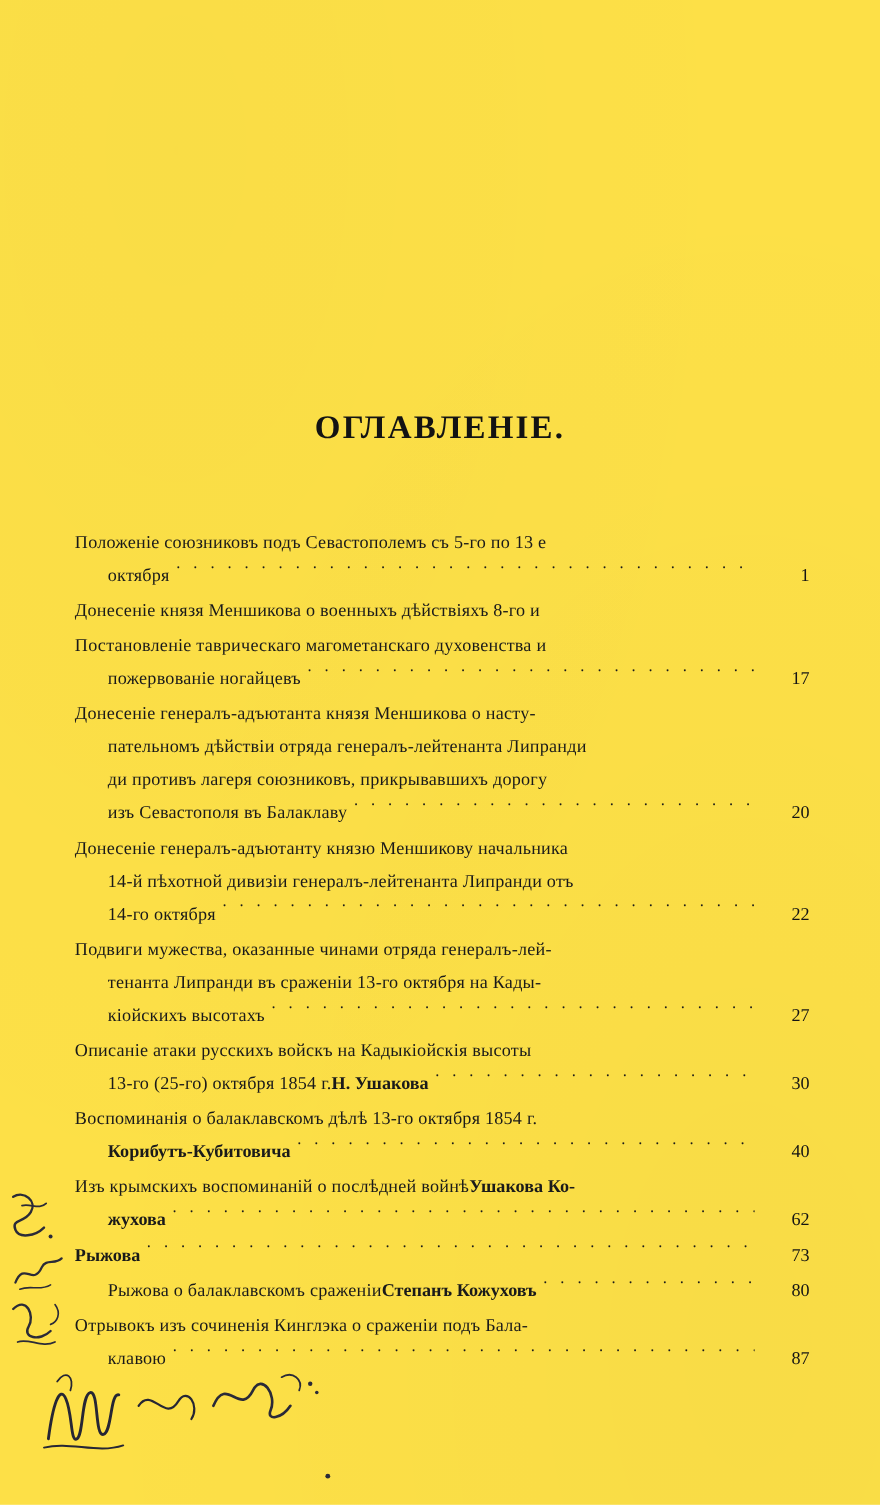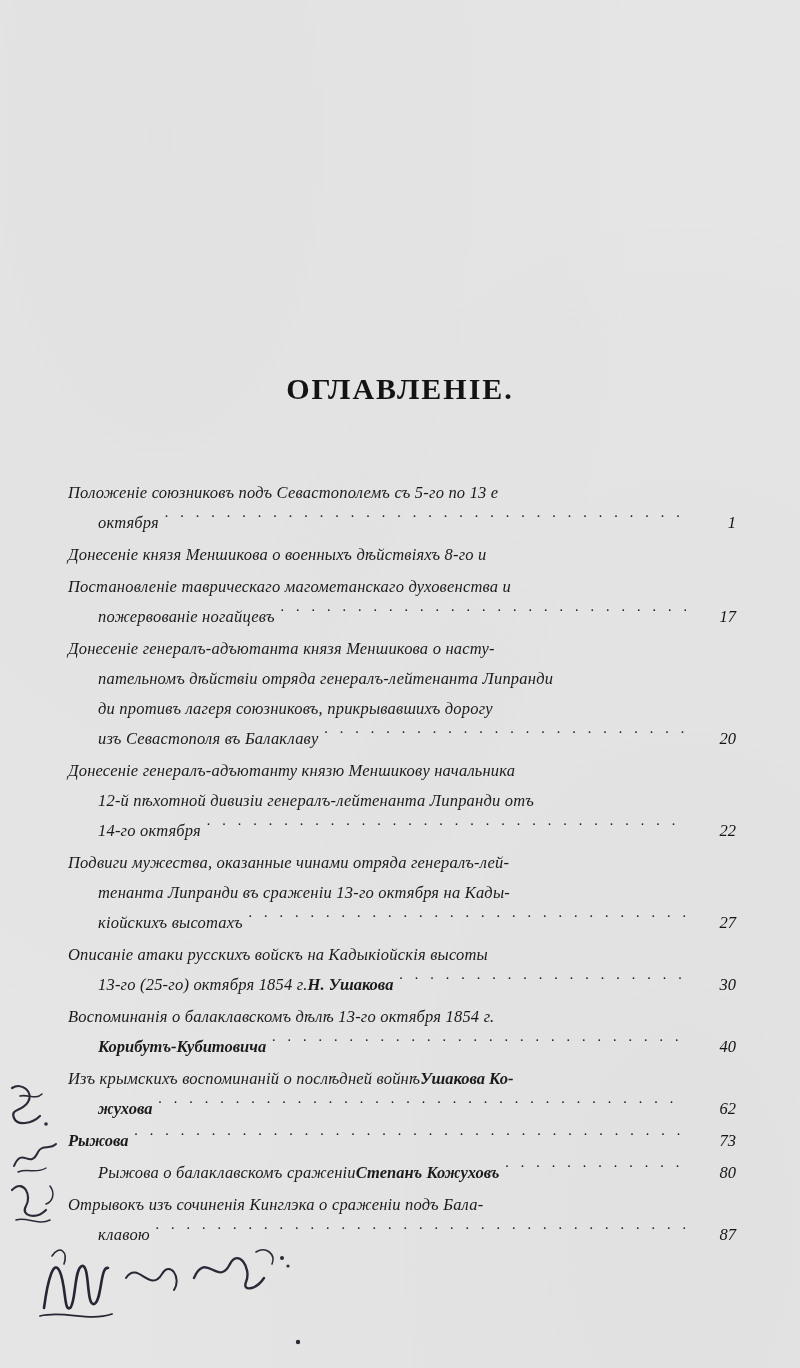--- a/index.html
+++ b/index.html
@@ -12,21 +12,21 @@
     height: 1368px;
     position: relative;
     font-family: "Liberation Serif", serif;
     color: #1b1b1b;
     overflow: hidden;
   }
 
   .page {
     position: absolute;
     inset: 0;
-    background: #e5e5e5;
+    background: #fde047;
   }
 
   
   .paper-tint {
     position: absolute;
     inset: 0;
     background:
       radial-gradient(ellipse at 20% 10%, rgba(0,0,0,0.015), rgba(0,0,0,0) 60%),
       radial-gradient(ellipse at 85% 90%, rgba(0,0,0,0.02), rgba(0,0,0,0) 65%);
     pointer-events: none;
@@ -47,21 +47,20 @@
 
   .toc {
     position: absolute;
     top: 478px;
     left: 68px;
     width: 668px;
   }
 
   .entry {
     margin-bottom: 2px;
-    font-style: italic;
   }
 
   .line {
     display: flex;
     align-items: baseline;
     font-size: 16.5px;
     line-height: 30px;
     color: #1a1a1a;
     white-space: nowrap;
   }
@@ -169,21 +168,21 @@
           <span class="text">изъ Севастополя въ Балаклаву</span>
           <span class="leader"></span>
           <span class="page-num">20</span>
         </div>
       </div>
       <div class="entry">
         <div class="line">
           <span class="text">Донесеніе генералъ-адъютанту князю Меншикову начальника</span>
         </div>
         <div class="line indent">
-          <span class="text">12-й пѣхотной дивизіи генералъ-лейтенанта Липранди отъ</span>
+          <span class="text">14-й пѣхотной дивизіи генералъ-лейтенанта Липранди отъ</span>
         </div>
         <div class="line indent">
           <span class="text">14-го октября</span>
           <span class="leader"></span>
           <span class="page-num">22</span>
         </div>
       </div>
       <div class="entry">
         <div class="line">
           <span class="text">Подвиги мужества,  оказанные чинами отряда генералъ-лей-</span>

